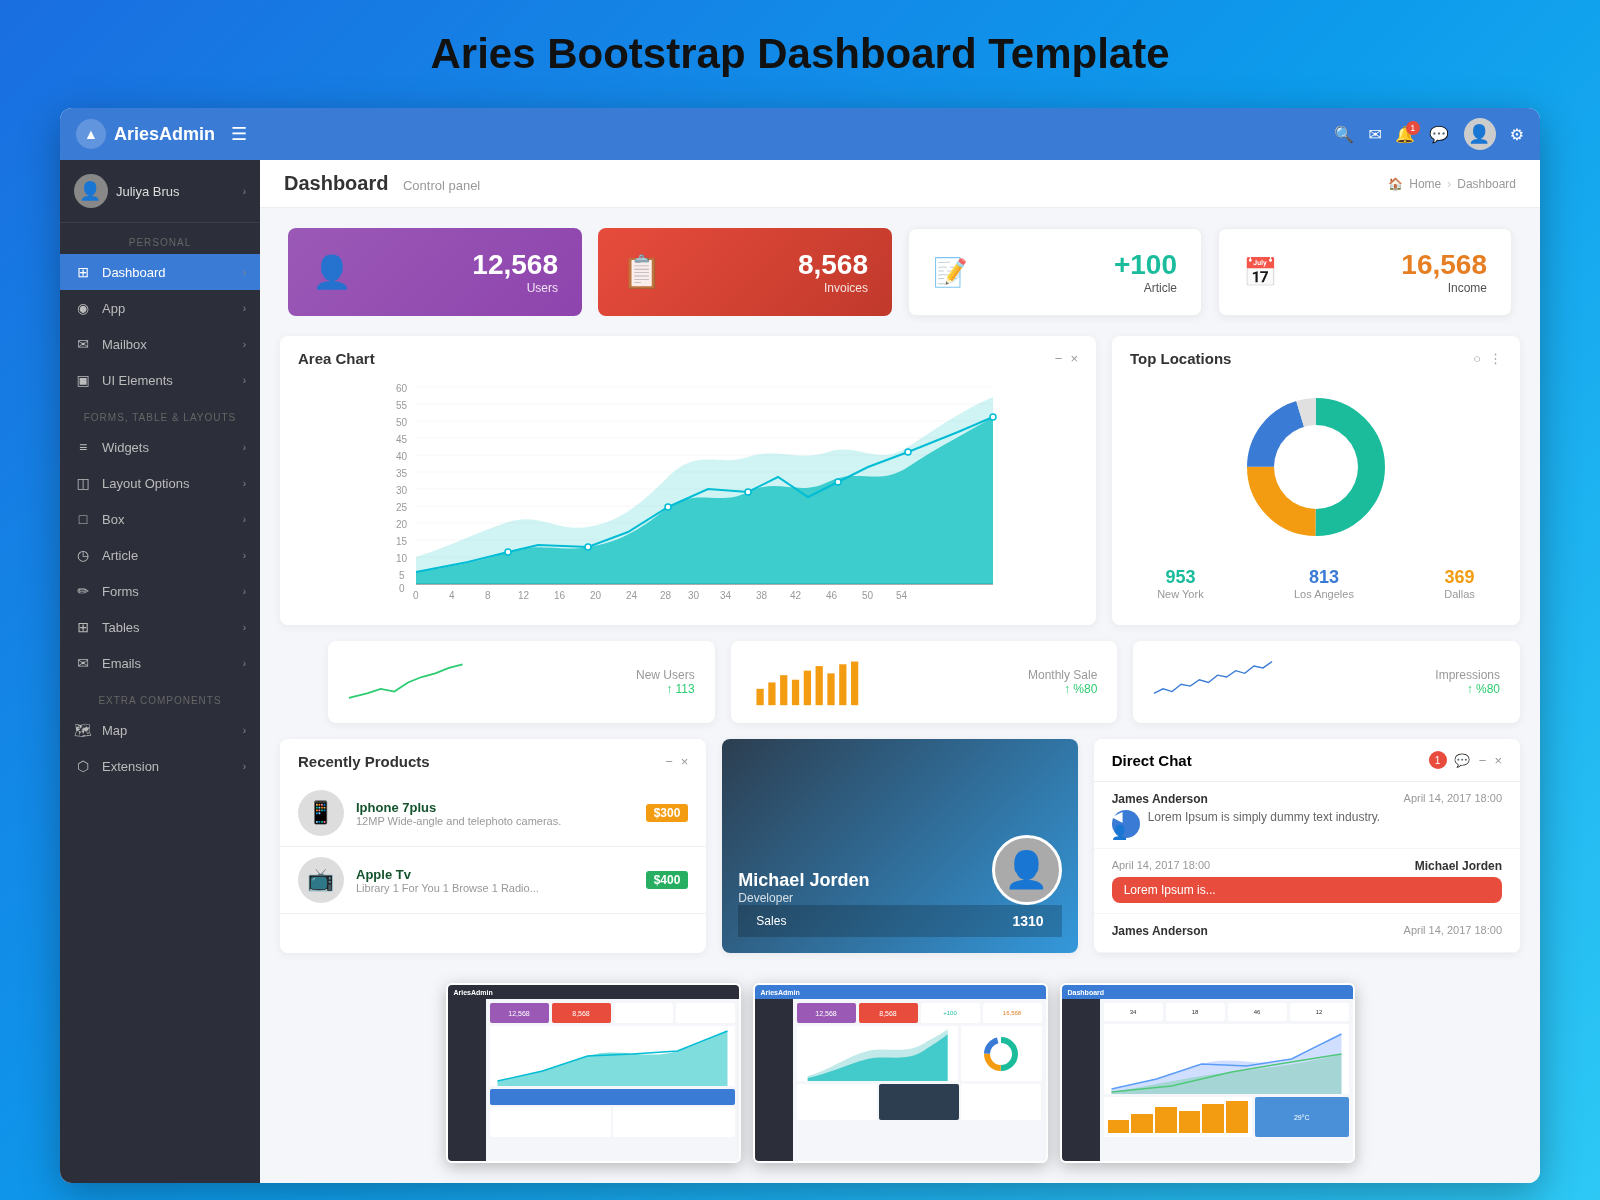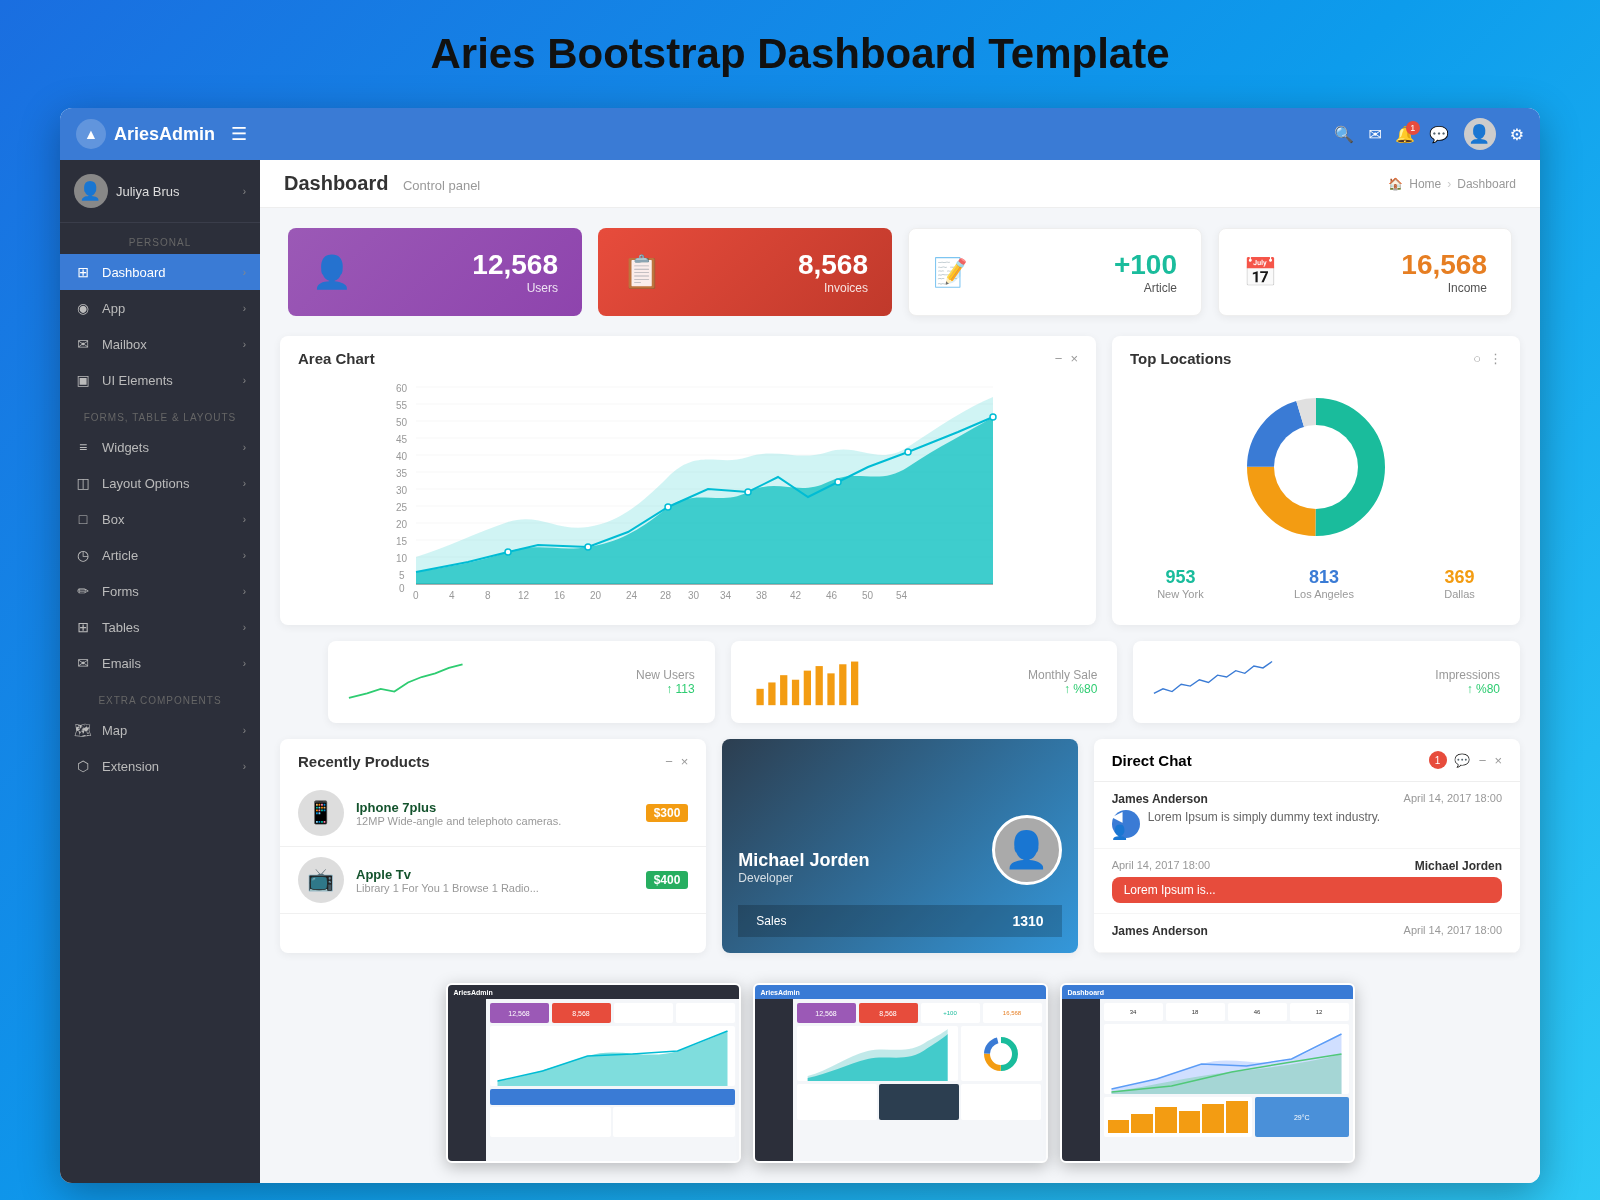--- a/index.html
+++ b/index.html
@@ -418,21 +418,20 @@
       padding: 16px;
     }
     .profile-name { color: #fff; font-size: 18px; font-weight: 700; }
     .profile-role { color: rgba(255,255,255,0.8); font-size: 12px; }
     .profile-footer {
       display: flex;
       justify-content: space-between;
       align-items: center;
       padding: 8px 18px;
       background: rgba(0,0,0,0.2);
-      margin-top: 20px;
     }
     .sales-label { color: #fff; font-size: 12px; }
     .sales-value { color: #fff; font-size: 14px; font-weight: 700; }
 
     
     .direct-chat-card {
       flex: 1.2;
     }
     .chat-header {
       display: flex;

